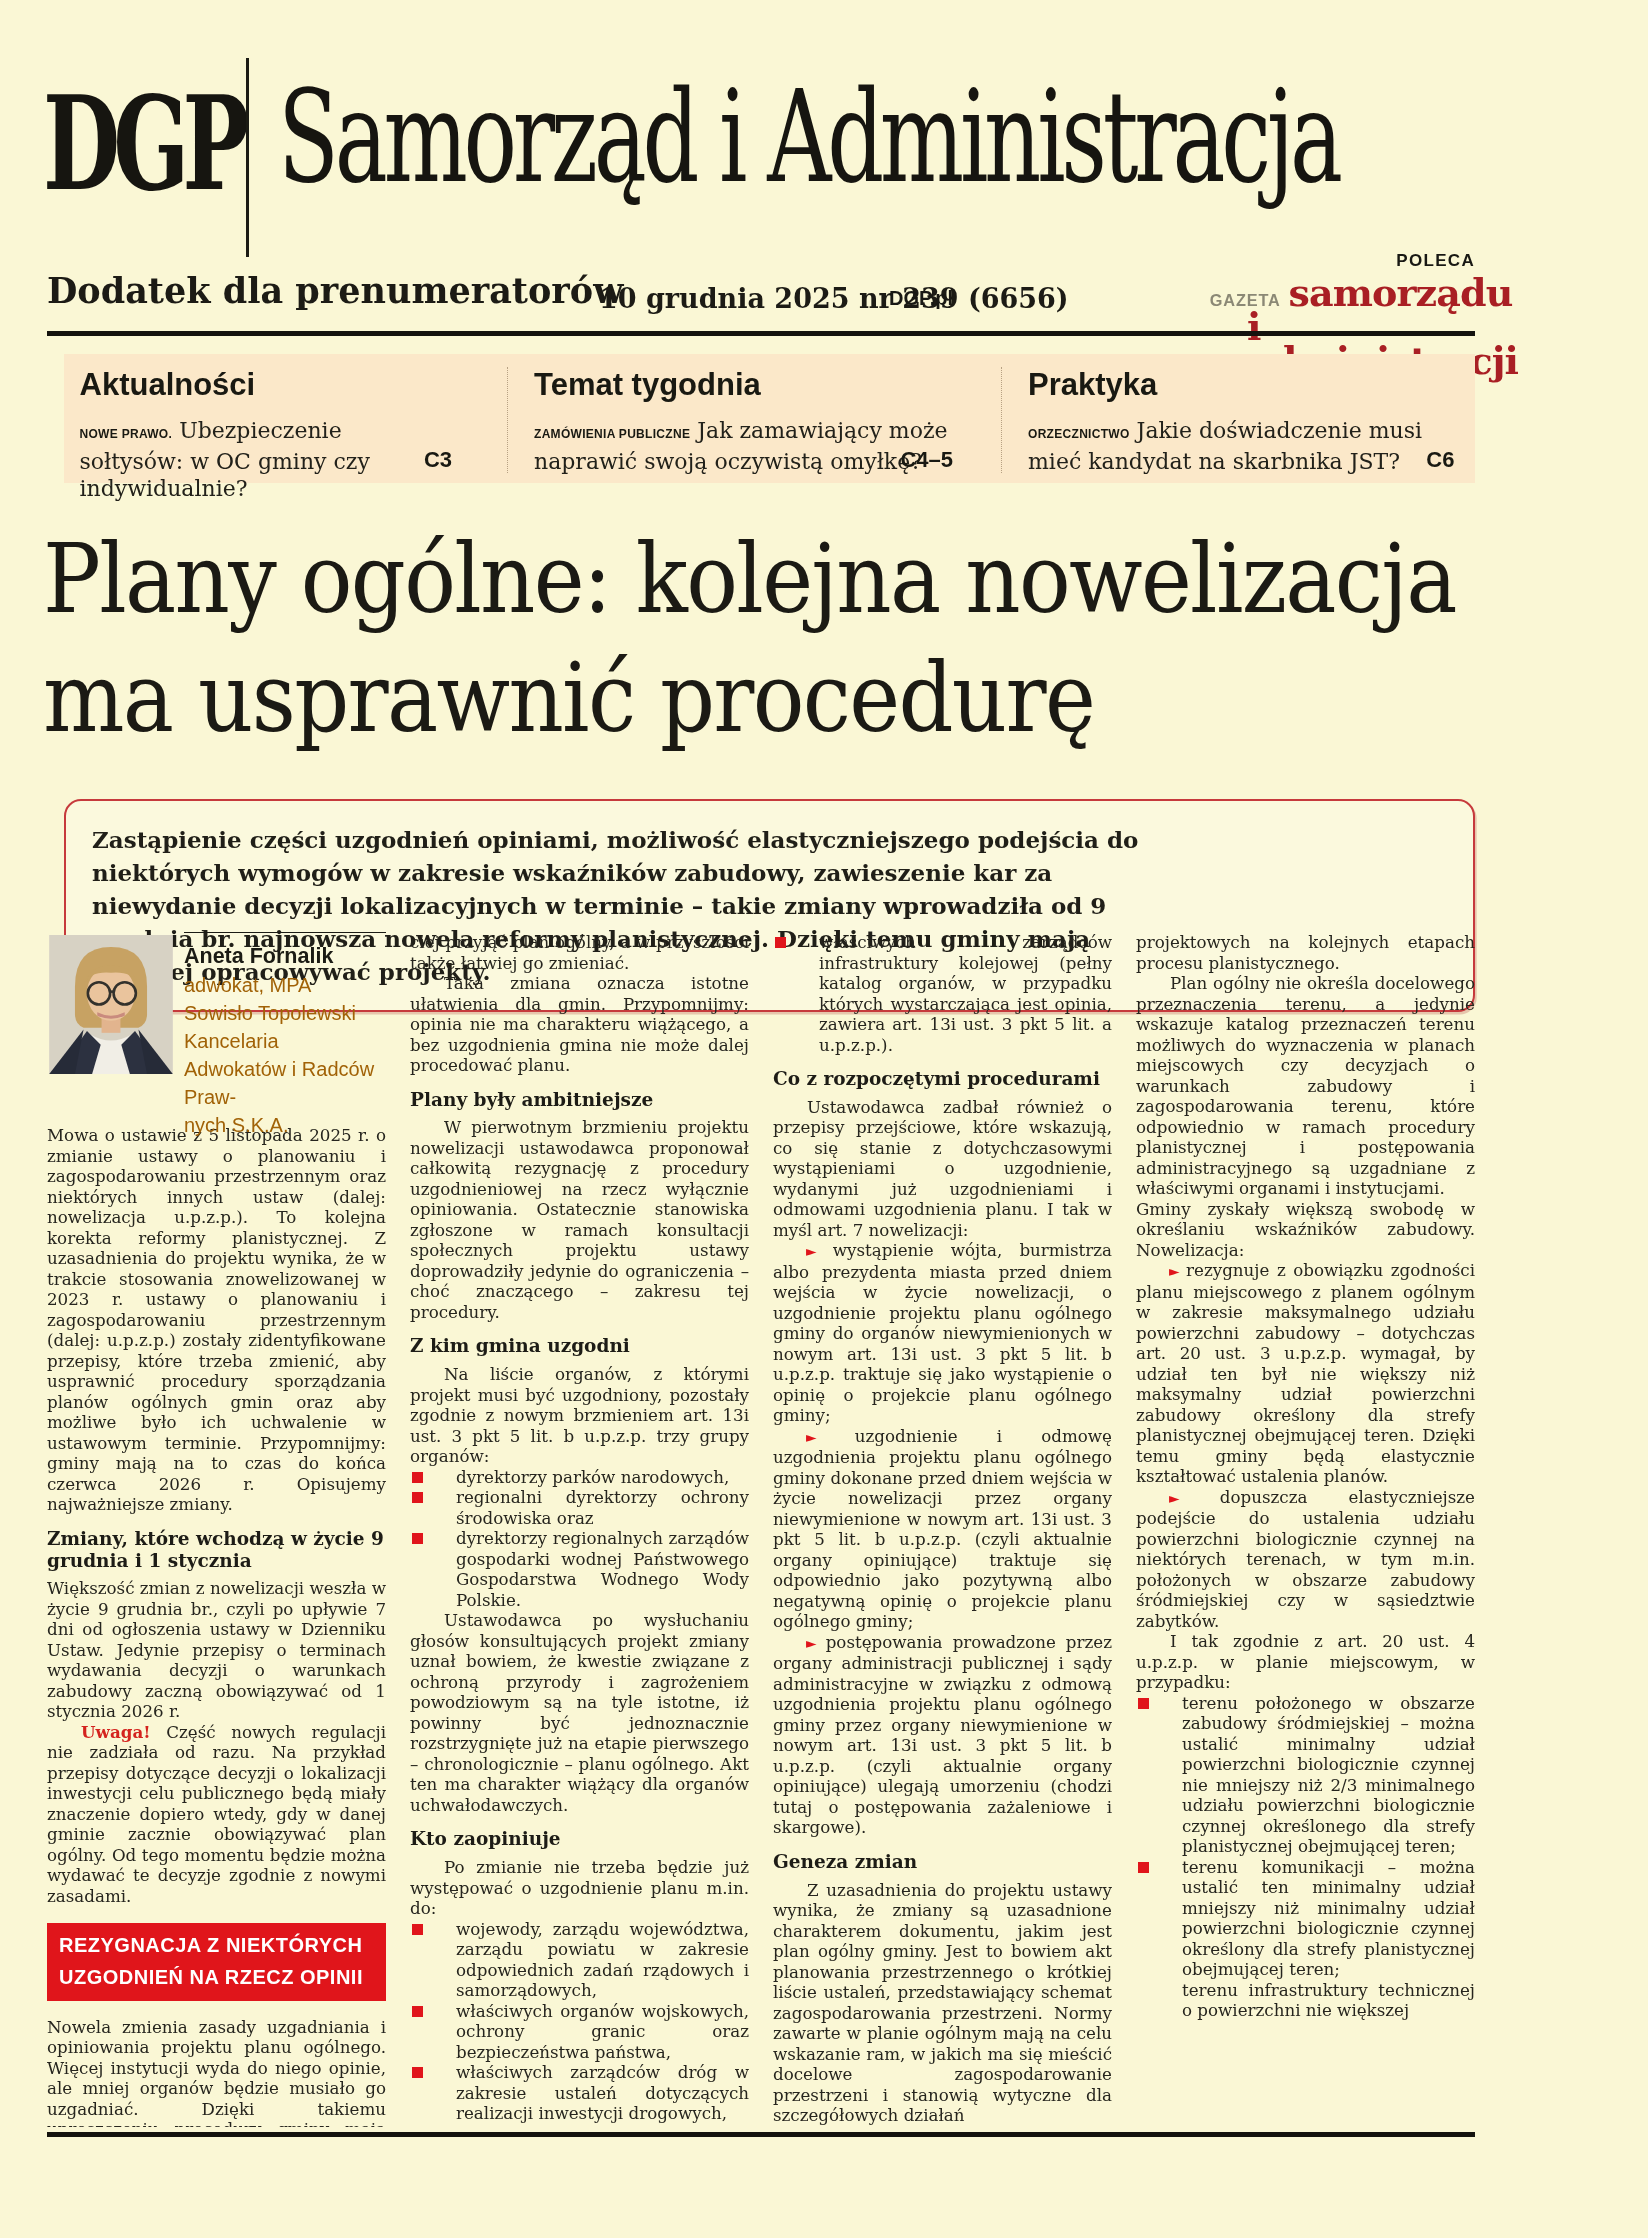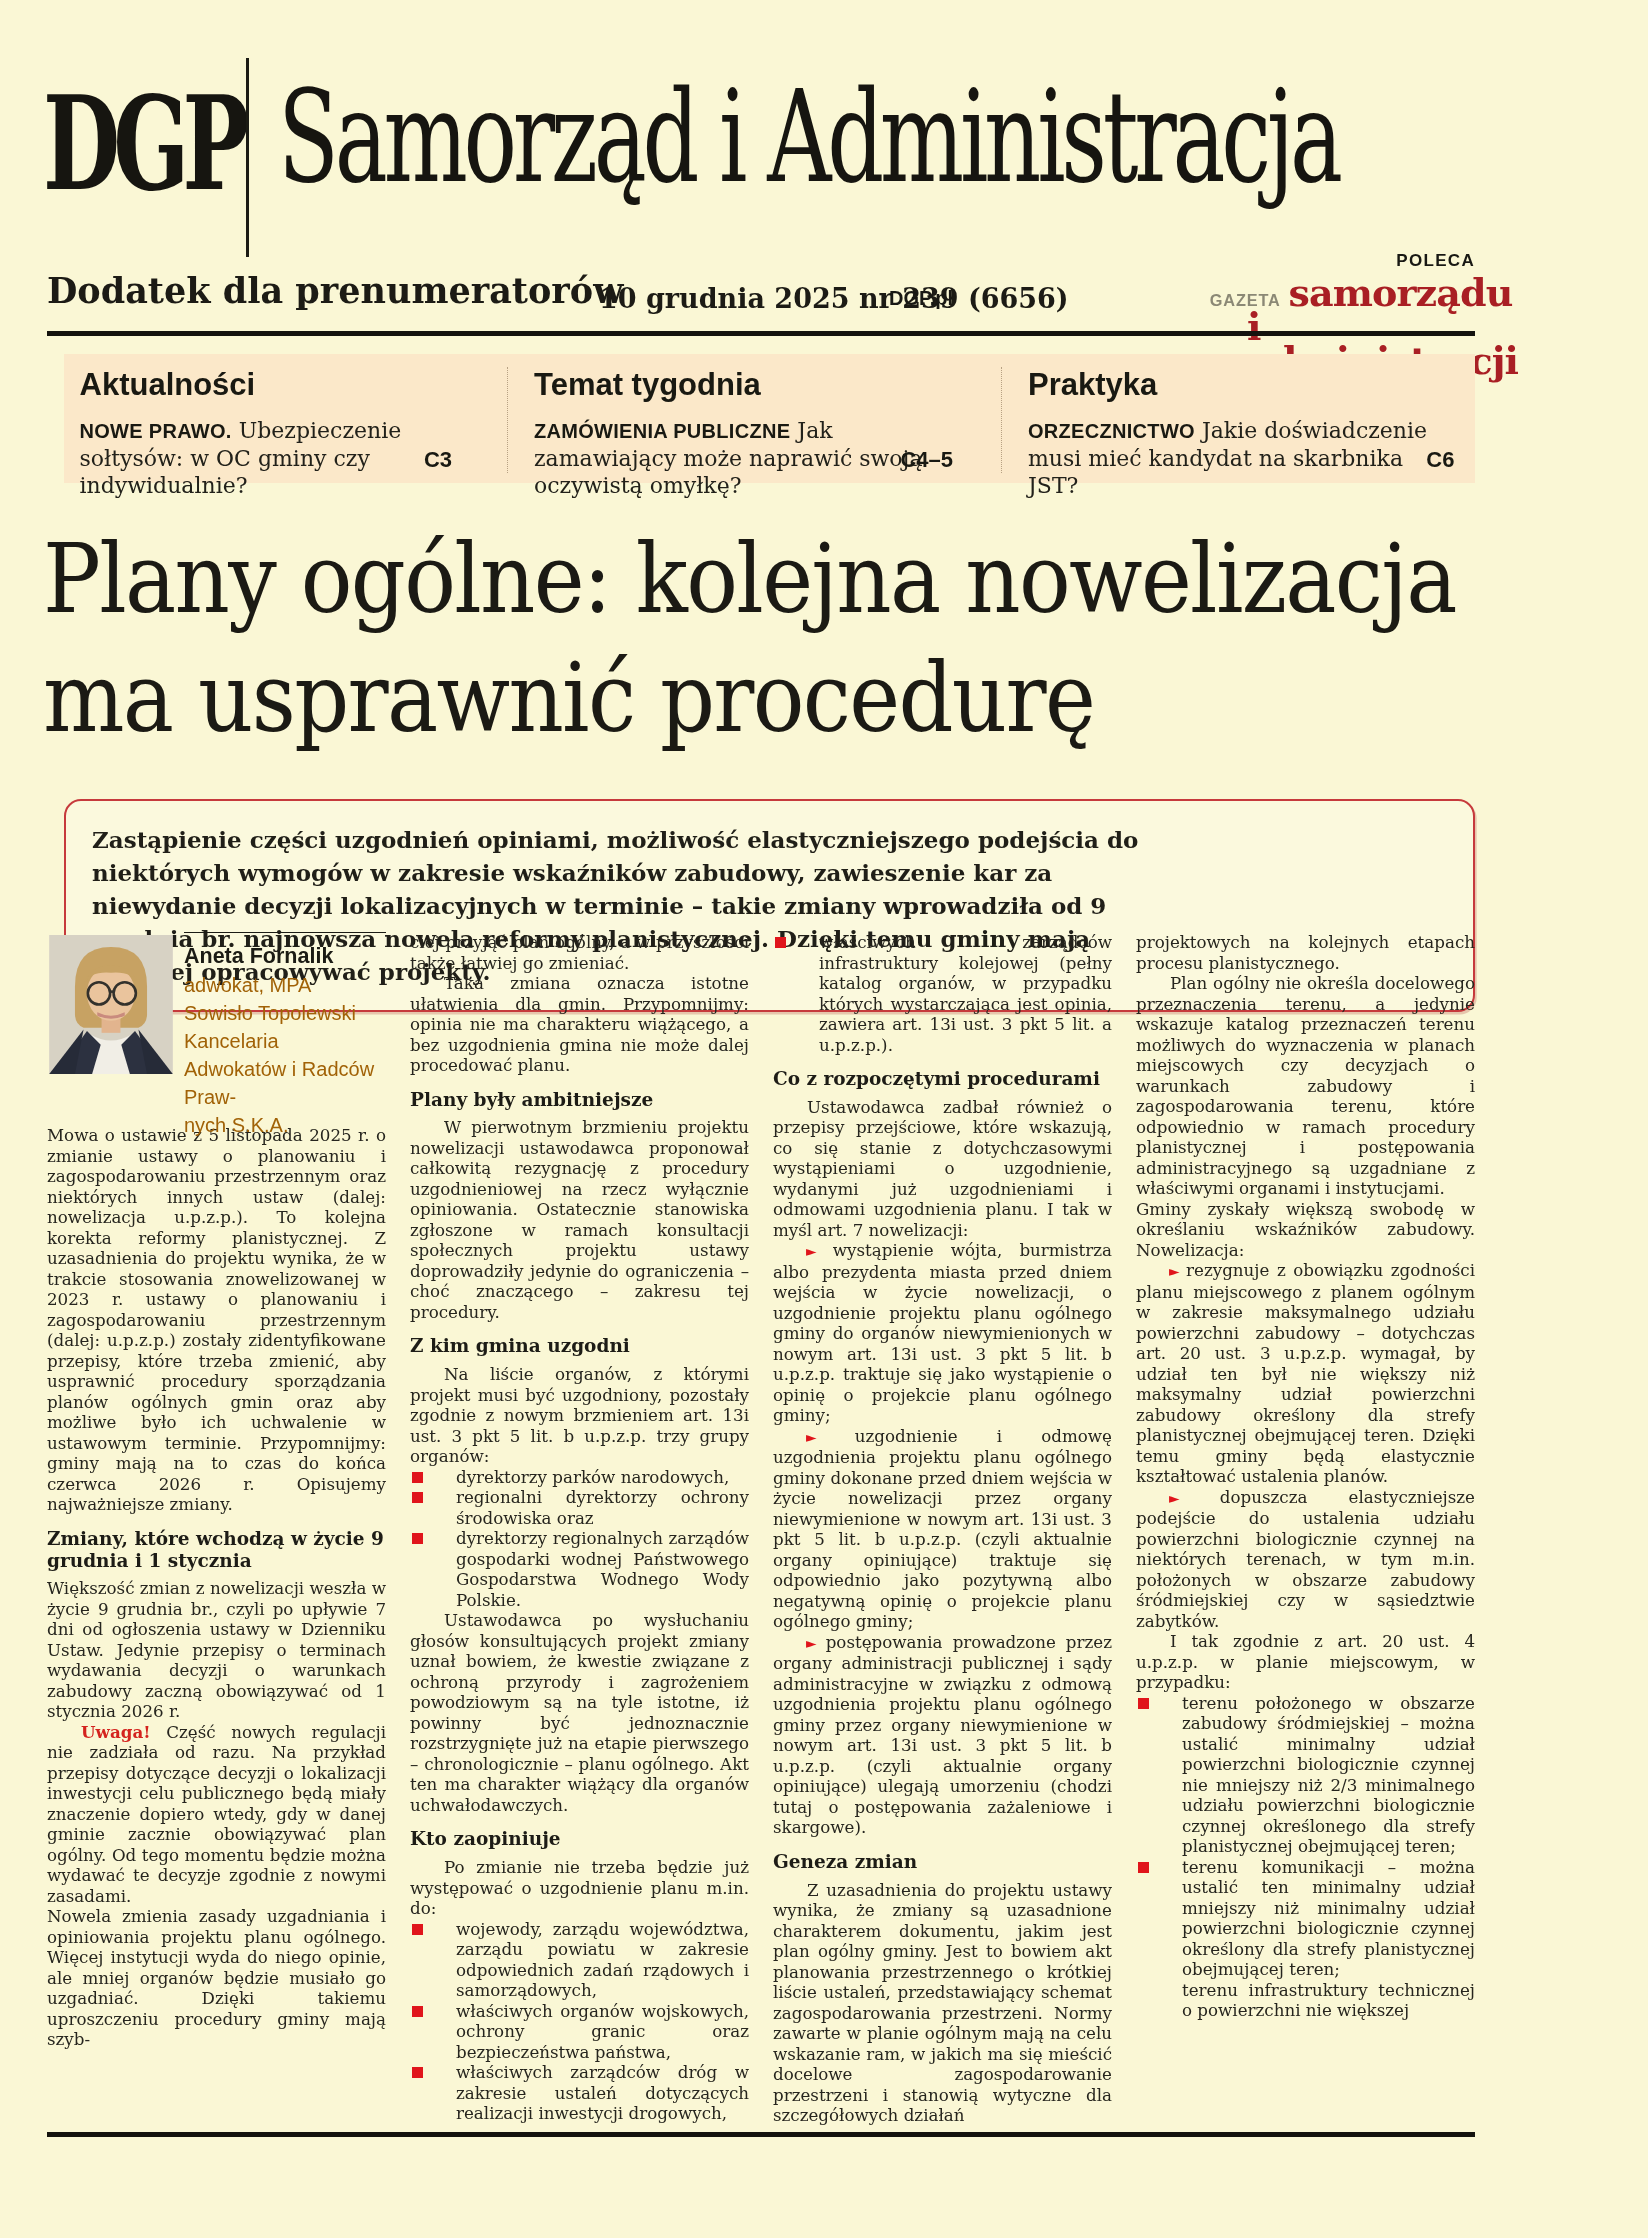--- a/index.html
+++ b/index.html
@@ -35,21 +35,21 @@
 
   
   .teaser{position:absolute;left:64px;top:354px;width:1411px;height:129px;background:var(--peach);
           display:flex;box-sizing:border-box;padding:13px 0 10.3px 0;}
   .t-col{position:relative;box-sizing:border-box;padding:0 20.6px 0 15.5px;}
   .t-col:nth-child(1){width:443px;padding-right:55px;}
   .t-col:nth-child(2){width:494px;border-left:1.7px dotted #b7a183;padding-left:26px;padding-right:48px;}
   .t-col:nth-child(3){width:474px;border-left:1.7px dotted #b7a183;padding-left:26px;padding-right:19px;}
   .t-head{margin:0 0 14px;font-family:"Liberation Sans",sans-serif;font-weight:700;font-size:31px;color:#191912;}
   .t-text{margin:0;font-size:22px;line-height:27px;color:#22211a;}
-  .t-kicker{font-family:"Liberation Sans",sans-serif;font-weight:700;font-size:20px;letter-spacing:0.3px;color:#191912;}
+  .t-kicker{font-family:"Liberation Sans",sans-serif;font-weight:700;font-size:12px;letter-spacing:0.3px;color:#191912;}
   .t-page{position:absolute;right:20.6px;bottom:0;font-family:"Liberation Sans",sans-serif;font-weight:700;font-size:22px;color:#191912;}
   .t-col:nth-child(1) .t-page{right:55px;}
   .t-col:nth-child(2) .t-page{right:48px;}
 
   
   .headline{position:absolute;left:43px;top:520px;margin:0;font-family:"DejaVu Serif",serif;font-weight:500;
             font-size:86px;line-height:108px;letter-spacing:-1.7px;color:#1b1a14;transform:scaleY(1.1);transform-origin:top left;}
   .leadbox{position:absolute;left:64px;top:799px;width:1411px;box-sizing:border-box;
            border:2.6px solid var(--leadborder);border-radius:17px;background:#FBF9DD;
            padding:22px 302px 22px 26px;box-shadow:1.7px 2.6px 0 rgba(170,50,50,.25);}
@@ -155,20 +155,21 @@
             <div class="a-line">adwokat, MPA</div>
             <div class="a-line">Sowisło Topolewski Kancelaria</div>
             <div class="a-line">Adwokatów i Radców Praw-</div>
             <div class="a-line">nych S.K.A.</div>
           </div>
         </div>
         <p class="body-p">Mowa o ustawie z 5 listopada 2025 r. o zmianie ustawy o planowaniu i zagospodarowaniu przestrzennym oraz niektórych innych ustaw (dalej: nowelizacja u.p.z.p.). To kolejna korekta reformy planistycznej. Z uzasadnienia do projektu wynika, że w trakcie stosowania znowelizowanej w 2023 r. ustawy o planowaniu i zagospodarowaniu przestrzennym (dalej: u.p.z.p.) zostały zidentyfikowane przepisy, które trzeba zmienić, aby usprawnić procedury sporządzania planów ogólnych gmin oraz aby możliwe było ich uchwalenie w ustawowym terminie. Przypomnijmy: gminy mają na to czas do końca czerwca 2026 r. Opisujemy najważniejsze zmiany.</p>
         <h3 class="sub">Zmiany, które wchodzą w życie 9 grudnia i 1 stycznia</h3>
         <p class="body-p">Większość zmian z nowelizacji weszła w życie 9 grudnia br., czyli po upływie 7 dni od ogłoszenia ustawy w Dzienniku Ustaw. Jedynie przepisy o terminach wydawania decyzji o warunkach zabudowy zaczną obowiązywać od 1 stycznia 2026 r.</p>
         <p class="body-p indent"><span class="red-lead">Uwaga!</span> Część nowych regulacji nie zadziała od razu. Na przykład przepisy dotyczące decyzji o lokalizacji inwestycji celu publicznego będą miały znaczenie dopiero wtedy, gdy w danej gminie zacznie obowiązywać plan ogólny. Od tego momentu będzie można wydawać te decyzje zgodnie z nowymi zasadami.</p>
+        <div class="banner">REZYGNACJA Z NIEKTÓRYCH UZGODNIEŃ NA RZECZ OPINII</div>
         <p class="body-p">Nowela zmienia zasady uzgadniania i opiniowania projektu planu ogólnego. Więcej instytucji wyda do niego opinie, ale mniej organów będzie musiało go uzgadniać. Dzięki takiemu uproszczeniu procedury gminy mają szyb-</p>
       </div>
       <div class="col">
         <p class="body-p">ciej przyjąć plan ogólny, a w przyszłości także łatwiej go zmieniać.</p>
         <p class="body-p indent">Taka zmiana oznacza istotne ułatwienia dla gmin. Przypomnijmy: opinia nie ma charakteru wiążącego, a bez uzgodnienia gmina nie może dalej procedować planu.</p>
         <h3 class="sub">Plany były ambitniejsze</h3>
         <p class="body-p indent">W pierwotnym brzmieniu projektu nowelizacji ustawodawca proponował całkowitą rezygnację z procedury uzgodnieniowej na rzecz wyłącznie opiniowania. Ostatecznie stanowiska zgłoszone w ramach konsultacji społecznych projektu ustawy doprowadziły jedynie do ograniczenia – choć znaczącego – zakresu tej procedury.</p>
         <h3 class="sub">Z kim gmina uzgodni</h3>
         <p class="body-p indent">Na liście organów, z którymi projekt musi być uzgodniony, pozostały zgodnie z nowym brzmieniem art. 13i ust. 3 pkt 5 lit. b u.p.z.p. trzy grupy organów:</p>
         <p class="bullet"><span class="sq"></span>dyrektorzy parków narodowych,</p>

